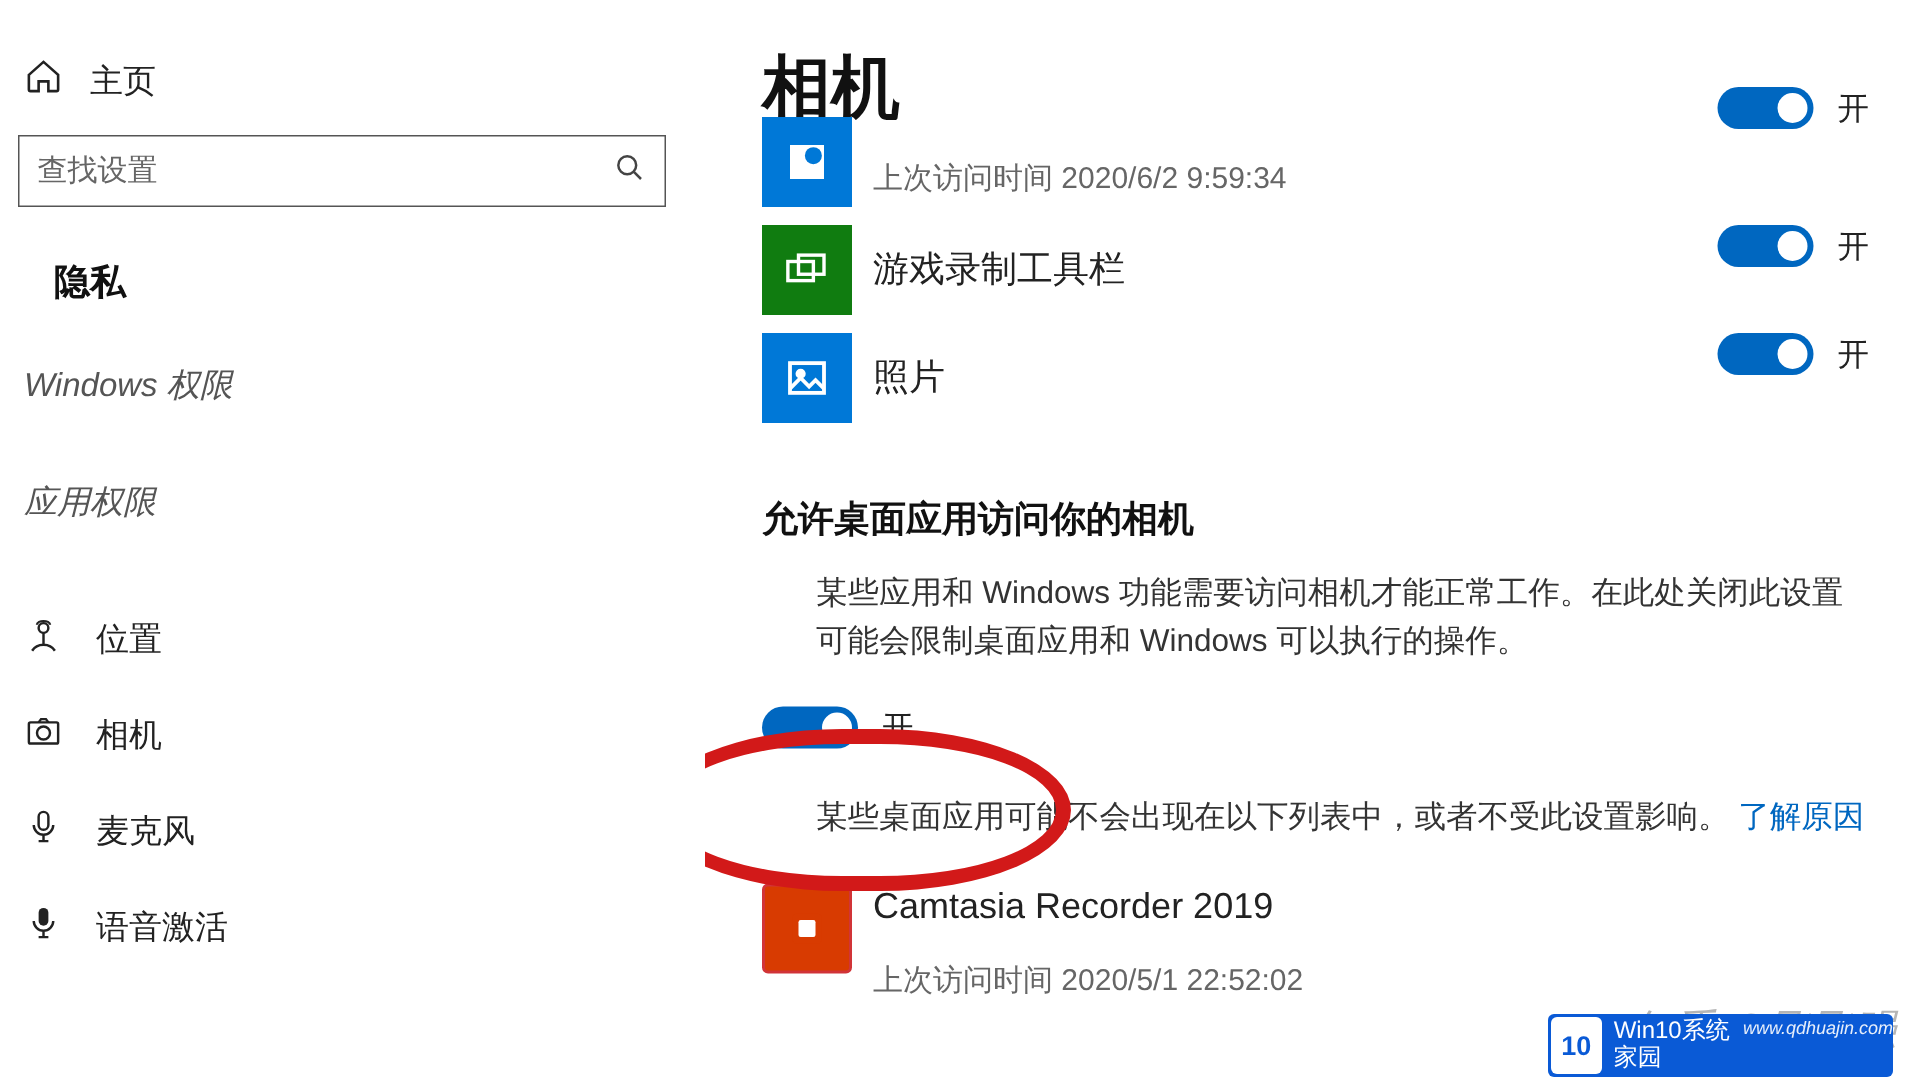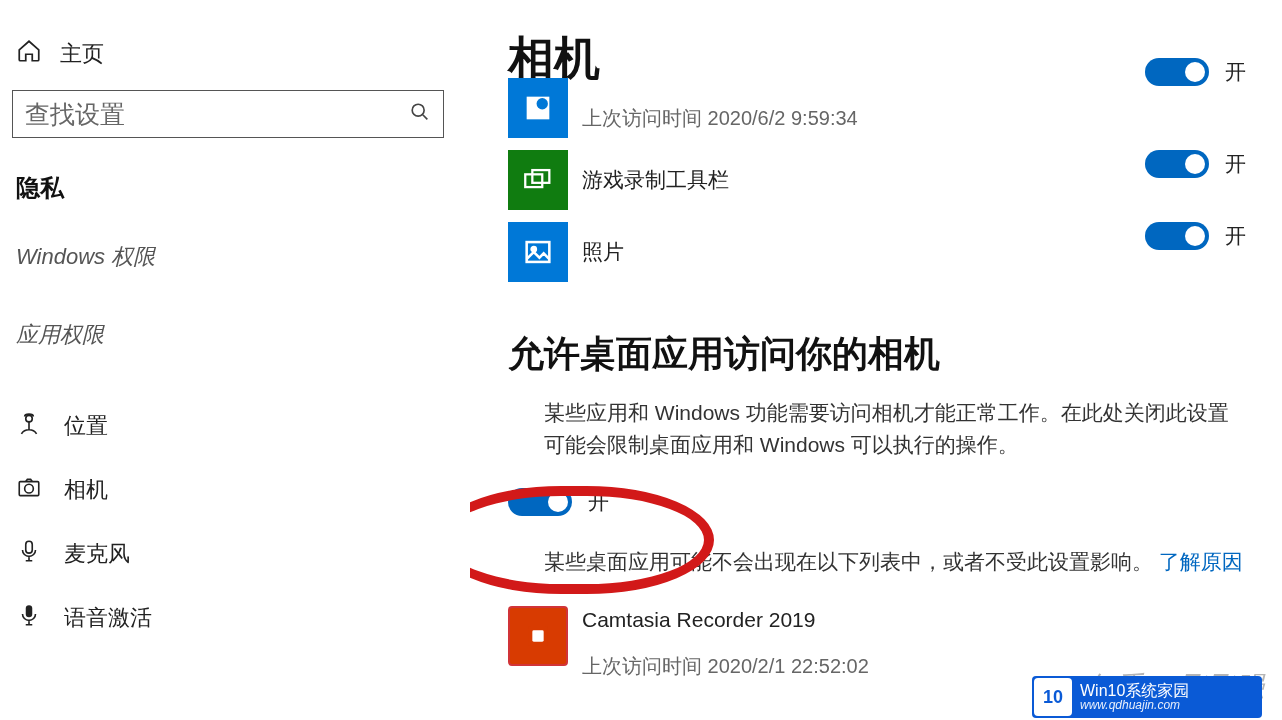--- a/index.html
+++ b/index.html
@@ -34,31 +34,32 @@
   height: 48px;
   display: flex;
   align-items: center;
   padding: 0 12px;
   margin-bottom: 28px;
 }
 .search-wrap input {
   border: none;
   outline: none;
   flex: 1;
-  font-size: 25px;
+  font-size: 20px;
   color: #701a75;
   background: transparent;
 }
 .search-wrap input::placeholder { color: #666; }
 .search-icon svg { width: 22px; height: 22px; stroke: #444; }
 .section-bold {
   font-size: 24px;
   font-weight: 700;
   color: #111;
   padding: 6px 4px 34px 4px;
+  margin-left: 20px;
 }
 .section-label {
   font-size: 22px;
   color: #555;
   padding: 4px 4px 44px 4px;
   font-style: italic;
 }
 .nav-item {
   display: flex;
   align-items: center;
@@ -102,21 +103,21 @@
 .tile-green { background: #107c10; }
 .tile-red { background: #d83b01; border: 2px solid #d13438; border-radius: 4px; }
 .tile svg { width: 34px; height: 34px; }
 .app-text {
   display: flex;
   flex-direction: column;
   justify-content: center;
   min-height: 60px;
   flex: 1;
 }
-.app-name { font-size: 21px; color: #222; line-height: 1.3; }
+.app-name { font-size: 24px; color: #222; line-height: 1.3; }
 .app-sub  { font-size: 20px; color: #666; margin-top: 20px; }
 .toggle-wrap {
   display: flex;
   align-items: center;
   gap: 16px;
   margin-right: 36px;
 }
 .toggle {
   width: 64px;
   height: 28px;
@@ -129,21 +130,21 @@
   position: absolute;
   right: 4px;
   top: 4px;
   width: 20px;
   height: 20px;
   background: #fff;
   border-radius: 50%;
 }
 .toggle-label { font-size: 21px; color: #222; }
 .sub-heading {
-  font-size: 36px;
+  font-size: 24px;
   font-weight: 600;
   color: #111;
   margin: 44px 0 18px 0;
 }
 .body-text {
   font-size: 21px;
   color: #333;
   line-height: 1.5;
   max-width: 700px;
   margin-bottom: 28px;
@@ -193,21 +194,21 @@
   background: #fff;
   color: #0a5ad6;
   margin: 0 8px 0 2px;
   display: flex;
   align-items: center;
   justify-content: center;
   font-weight: 700;
   border-radius: 4px;
   font-size: 18px;
 }
-.badge-text { display: flex; flex-direction: column; line-height: 1.1; }
+.badge-text { display: flex; flex-direction: row; line-height: 1.1; }
 .badge-sm { font-size: 12px; opacity: 0.9; font-style: italic; }
 </style>
 </head>
 <body>
 
 <div class="sidebar">
   <div class="home-row">
     <span class="home-icon">
       <svg viewBox="0 0 24 24" fill="none" stroke="#222" stroke-width="1.6">
           <path d="M3 11 12 3l9 8v9a1 1 0 0 1-1 1h-5v-6h-6v6H4a1 1 0 0 1-1-1z"></path>
@@ -336,21 +337,21 @@
 
   <div class="app-row" style="margin-top:6px">
     <div class="tile tile-red">
       <svg viewBox="0 0 24 24">
           <rect x="5" y="5" width="14" height="14" rx="2" fill="#d83b01"></rect>
           <rect x="8" y="8" width="8" height="8" rx="1" fill="#fff"></rect>
         </svg>
     </div>
     <div class="app-text">
       <span class="app-name">Camtasia Recorder 2019</span>
-      <span class="app-sub">上次访问时间 2020/2/1 22:52:02</span>
+      <span class="app-sub">上次访问时间 2020/5/1 22:52:02</span>
     </div>
   </div>
 
   <div class="red-circle" style="left:-36px; top:486px"></div>
 </div>
 
 <div class="watermark">知乎 @飞飞强</div>
 <div class="badge">
   <div class="badge-icon">10</div>
   <div class="badge-text">

